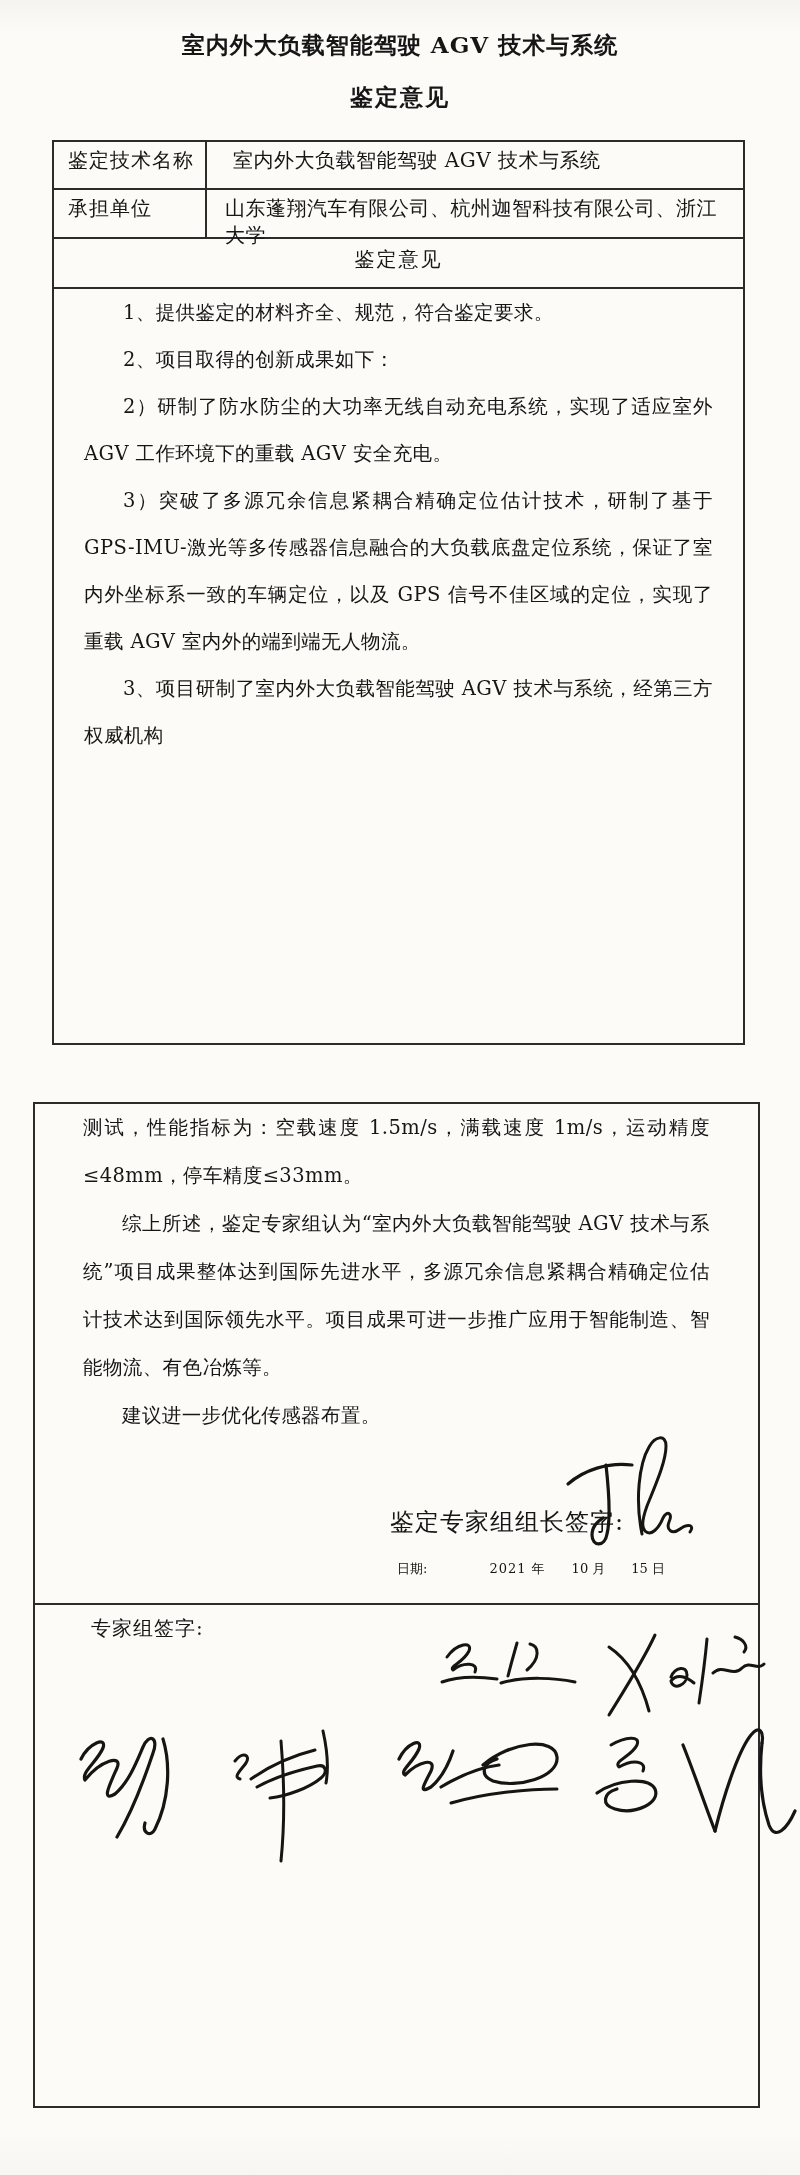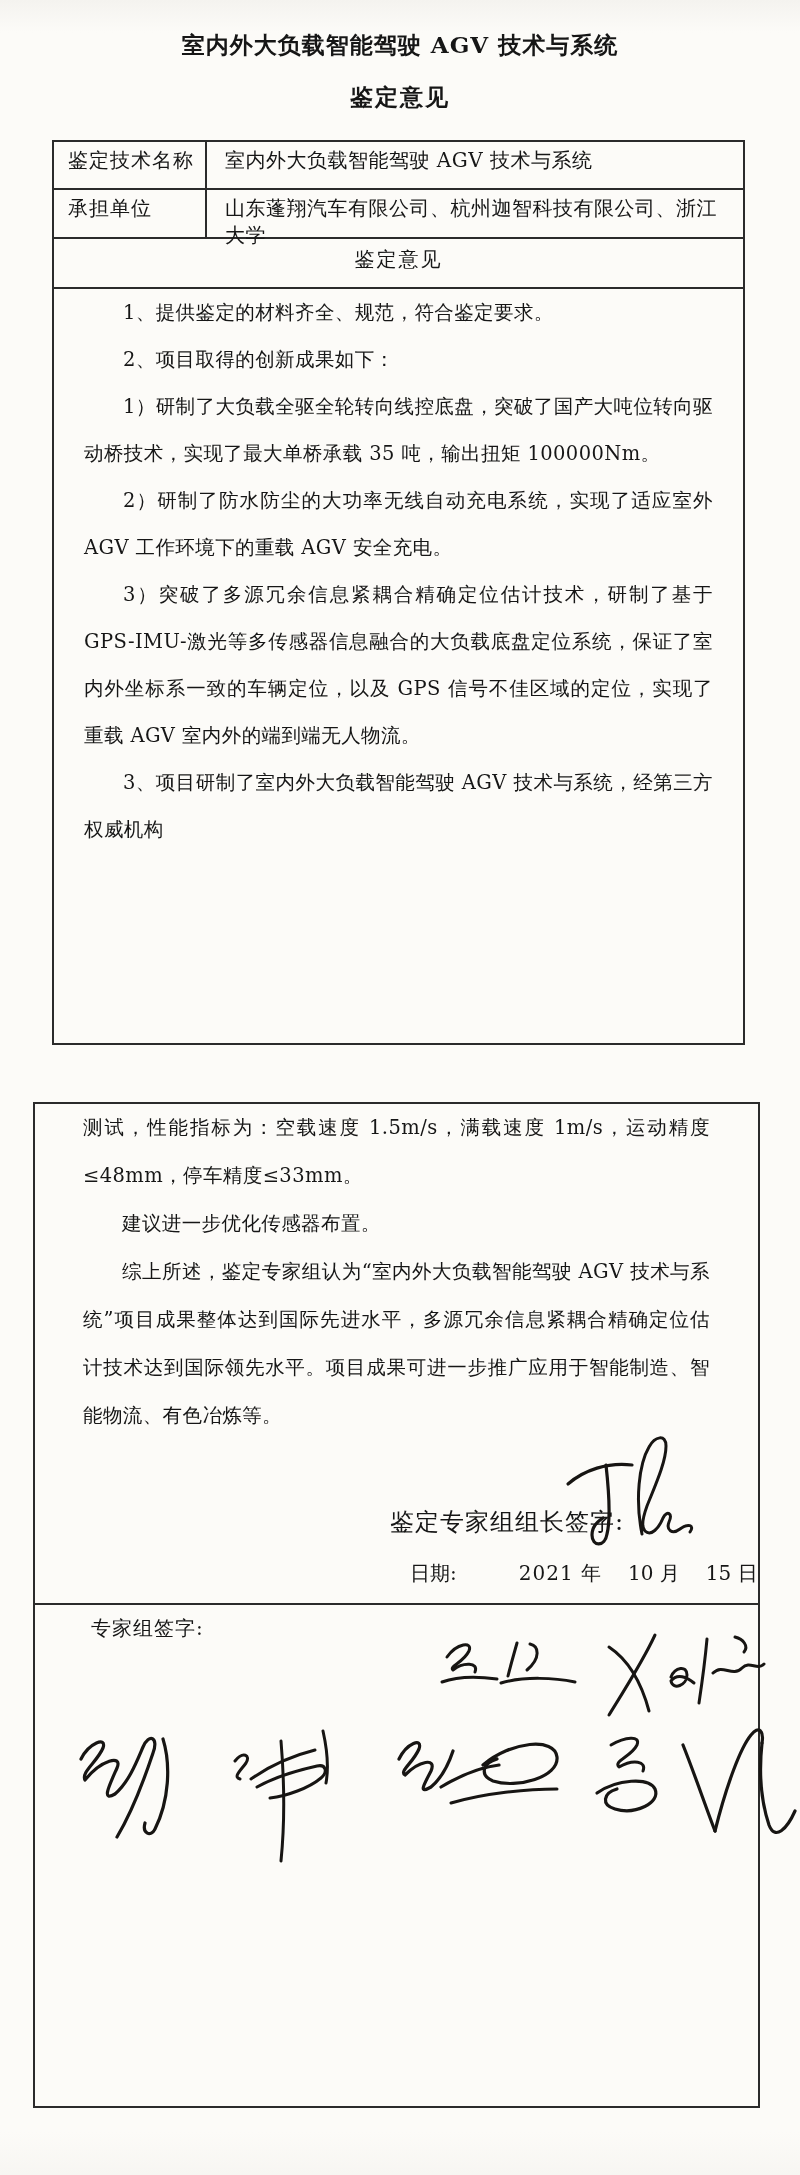--- a/index.html
+++ b/index.html
@@ -26,21 +26,21 @@
     border:2px solid #2b2b2b;box-sizing:border-box;background:transparent;
   }
   .row{display:flex;border-bottom:2px solid #2b2b2b;box-sizing:border-box;}
   .row .label-cell{
     width:153px;border-right:2px solid #2b2b2b;box-sizing:border-box;
     padding:5px 10px 0 14px;font-size:20px;letter-spacing:1px;
   }
   .row .value-cell{
     flex:1;padding:5px 8px 0 18px;font-size:20px;letter-spacing:.5px;box-sizing:border-box;
   }
-  .row1{height:48px;}
+  .row1{height:48px;gap:8px;}
   .row2{height:49px;}
   .section-header-row{
     height:50px;border-bottom:2px solid #2b2b2b;box-sizing:border-box;
     text-align:center;font-size:20px;letter-spacing:2px;padding-top:7px;
   }
   .opinion-body{
     padding:0 30px;box-sizing:border-box;overflow:hidden;height:752px;
   }
   .opinion-body .para{margin:0;font-size:19.5px;line-height:47px;letter-spacing:.4px;text-align:justify;}
   
@@ -49,21 +49,21 @@
     border:2px solid #2b2b2b;box-sizing:border-box;
   }
   .tbl2-top{position:relative;height:501px;border-bottom:2px solid #2b2b2b;box-sizing:border-box;
     padding:0 48px;overflow:visible;}
   .tbl2-top .para{margin:0;font-size:19.5px;line-height:48px;letter-spacing:.4px;text-align:justify;}
   .indent{text-indent:2em;}
   .leader-sign-line{
     position:absolute;left:355px;top:402px;font-size:24px;letter-spacing:1px;white-space:nowrap;
   }
   .leader-sig{position:absolute;left:527px;top:330px;}
-  .date-line{position:absolute;left:375px;top:456px;font-size:20px;white-space:nowrap;}
+  .date-line{position:absolute;left:362px;top:456px;font-size:13px;white-space:nowrap;}
   .date-line .dv{margin-left:62px;letter-spacing:1px;}
   .date-line .dsp{display:inline-block;width:26px;}
   .tbl2-bottom{position:relative;height:360px;overflow:visible;}
   .experts-label{position:absolute;left:56px;top:10px;font-size:20px;letter-spacing:1px;}
   .sig{position:absolute;}
   .sig svg{display:block;overflow:visible;}
   .sig path{fill:none;stroke:#171513;stroke-linecap:round;stroke-linejoin:round;}
 </style>
 </head>
 <body>
@@ -79,33 +79,32 @@
       <div class="value-cell">室内外大负载智能驾驶 AGV 技术与系统</div>
     </div>
     <div class="row row2">
       <div class="label-cell">承担单位</div>
       <div class="value-cell">山东蓬翔汽车有限公司、杭州迦智科技有限公司、浙江大学</div>
     </div>
     <div class="section-header-row">鉴定意见</div>
     <div class="opinion-body">
         <p class="para indent">1、提供鉴定的材料齐全、规范，符合鉴定要求。</p>
         <p class="para indent">2、项目取得的创新成果如下：</p>
-        <p class="para indent">1）研制了大负载全驱全轮转向线控底盘，突破了国产大吨位转向驱动桥技术，实现了最大单桥承载 35 吨，输出扭矩 100000Nm。</p>
         <p class="para indent">2）研制了防水防尘的大功率无线自动充电系统，实现了适应室外 AGV 工作环境下的重载 AGV 安全充电。</p>
         <p class="para indent">3）突破了多源冗余信息紧耦合精确定位估计技术，研制了基于 GPS-IMU-激光等多传感器信息融合的大负载底盘定位系统，保证了室内外坐标系一致的车辆定位，以及 GPS 信号不佳区域的定位，实现了重载 AGV 室内外的端到端无人物流。</p>
         <p class="para indent">3、项目研制了室内外大负载智能驾驶 AGV 技术与系统，经第三方权威机构</p>
       </div>
   </div>
 
   <div class="tbl2">
     <div class="tbl2-top">
       <div>
           <p class="para">测试，性能指标为：空载速度 1.5m/s，满载速度 1m/s，运动精度≤48mm，停车精度≤33mm。</p>
+          <p class="para indent">综上所述，鉴定专家组认为“室内外大负载智能驾驶 AGV 技术与系统”项目成果整体达到国际先进水平，多源冗余信息紧耦合精确定位估计技术达到国际领先水平。项目成果可进一步推广应用于智能制造、智能物流、有色冶炼等。</p>
           <p class="para indent">建议进一步优化传感器布置。</p>
-          <p class="para indent">综上所述，鉴定专家组认为“室内外大负载智能驾驶 AGV 技术与系统”项目成果整体达到国际先进水平，多源冗余信息紧耦合精确定位估计技术达到国际领先水平。项目成果可进一步推广应用于智能制造、智能物流、有色冶炼等。</p>
         </div>
 
       <div class="leader-sign-line">鉴定专家组组长签字:</div>
 
       <div class="sig leader-sig">
         <svg width="140" height="120" viewBox="0 0 140 120">
           <path stroke-width="3.2" d="M6 50 C22 36 46 28 70 31"></path>
           <path stroke-width="3.2" d="M44 31 C47 58 49 84 45 100 C43 113 30 113 30 101 C30 93 36 87 41 84"></path>
           <path stroke-width="3" d="M80 100 C73 66 77 30 87 13 C93 2 104 0 104 12 C104 28 93 52 85 72 C81 83 79 93 83 97 C89 103 97 94 101 84 C105 76 111 79 107 88 C104 96 110 101 118 95 C126 89 133 91 128 98"></path>
         </svg>

